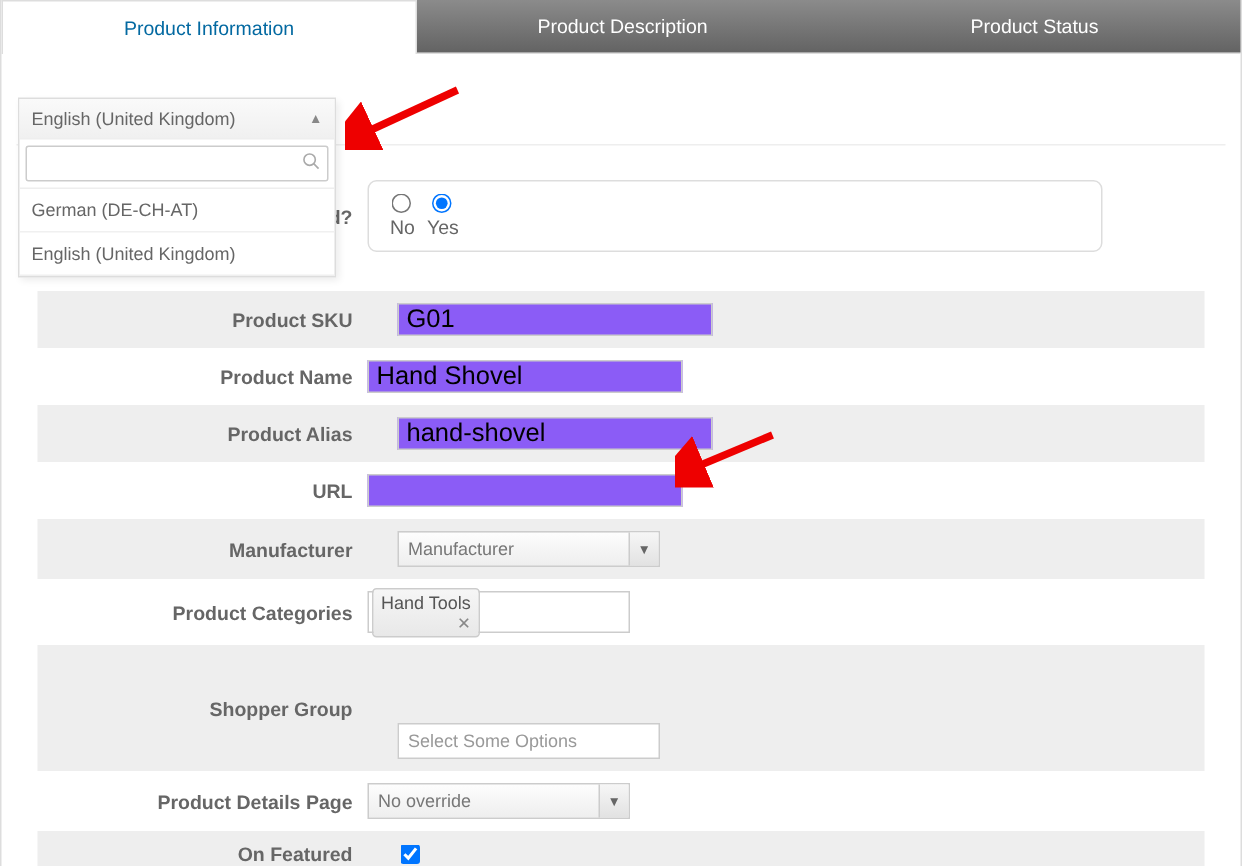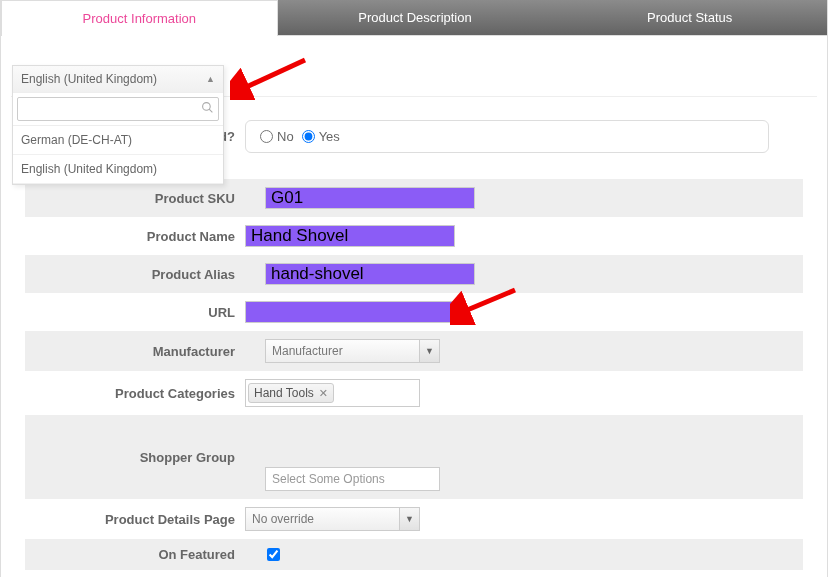--- a/index.html
+++ b/index.html
@@ -26,21 +26,21 @@
     }
     .tab {
       flex: 1;
       text-align: center;
       padding: 10px 0;
       cursor: pointer;
       font-size: 13px;
     }
     .tab.active {
       background: #fff;
-      color: #ec4899;
+      color: #0369a1;
       border: 1px solid #ddd;
       border-bottom: none;
       margin-bottom: -1px;
     }
     .tab.inactive {
       background: linear-gradient(to bottom, #8b8b8b, #636363);
       color: #fff;
     }
     .form-area {
       padding: 10px 0 0 0;
@@ -138,20 +138,21 @@
       padding: 8px 420px 8px 14px;
       background: #fff;
     }
     .radio-group label {
       margin-right: 8px;
       font-size: 13px;
       color: #666;
       display: inline-flex;
       align-items: center;
       gap: 2px;
+      flex-direction: column;
     }
     .radio-group input[type="radio"] {
       margin-right: 2px;
     }
     .text-input {
       border: 1px solid #ccc;
       padding: 3px 5px;
       font-size: 17px;
       width: 210px;
       height: 22px;
@@ -195,20 +196,21 @@
     }
     .tag-chip {
       display: inline-flex;
       align-items: flex-end;
       background: linear-gradient(to bottom, #f6f6f6, #e8e8e8);
       border: 1px solid #ccc;
       border-radius: 3px;
       padding: 2px 5px;
       font-size: 12px;
       color: #555;
+      flex-direction: column;
     }
     .tag-chip .tag-x {
       margin-left: 5px;
       color: #888;
       cursor: pointer;
       font-size: 11px;
     }
     .placeholder-box {
       display: inline-flex;
       align-items: center;

